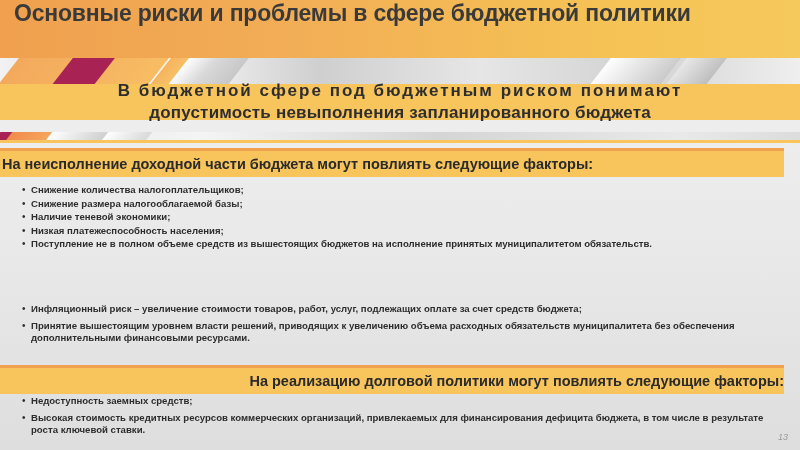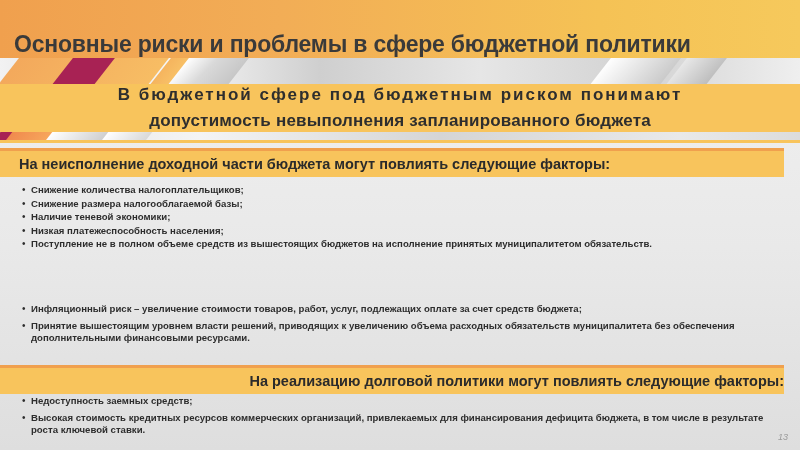--- a/index.html
+++ b/index.html
@@ -21,21 +21,21 @@
     overflow: hidden;
   }
 
   
   .title-bar {
     position: absolute;
     left: 0; top: 0;
     width: 800px; height: 58px;
     background: linear-gradient(90deg, #f0a04e 0%, #f2ad56 35%, #f5c255 75%, #f6c95c 100%);
     display: flex;
-    align-items: flex-end;
+    align-items: flex-start;
   }
   .title-text {
     color: #3a3a3a;
     font-size: 23px;
     font-weight: bold;
     letter-spacing: -0.2px;
     padding-left: 14px;
     white-space: nowrap;
   }
 
@@ -69,25 +69,25 @@
     transform: skewX(-38deg);
   }
   .deco-band .sw1 { left: 178px; width: 60px; }
   .deco-band .sw2 { left: 600px; width: 70px; background: linear-gradient(100deg,#ffffff,#c9c9c9); }
   .deco-band .sw3 { left: 676px; width: 40px; background: linear-gradient(100deg,#e8e8e8,#bdbdbd); }
 
   
   .subtitle-band {
     position: absolute;
     left: 0; top: 84px;
-    width: 800px; height: 48px;
+    width: 800px; height: 36px;
     background: #f8c45c;
     display: flex;
     flex-direction: column;
-    justify-content: space-between;
+    justify-content: center;
   }
   .subtitle-line {
     color: #2e2e2e;
     font-size: 17px;
     font-weight: bold;
     text-align: center;
     line-height: 22px;
     letter-spacing: 0.2px;
     padding: 0 54px;
   }
@@ -139,21 +139,21 @@
     height: 26px;
     background: #f8c45c;
     border-top: 3px solid #f0a04e;
     display: flex;
     align-items: center;
   }
   .section-bar .section-text {
     color: #2b2b2b;
     font-size: 14.5px;
     font-weight: bold;
-    padding-left: 19px;
+    padding-left: 2px;
     white-space: nowrap;
   }
   #sec1 { top: 148px; }
   #sec2 { top: 270px; }
   #sec3 { top: 365px; justify-content: flex-end; }
 
   
   .bullets {
     position: absolute;
     left: 22px;

